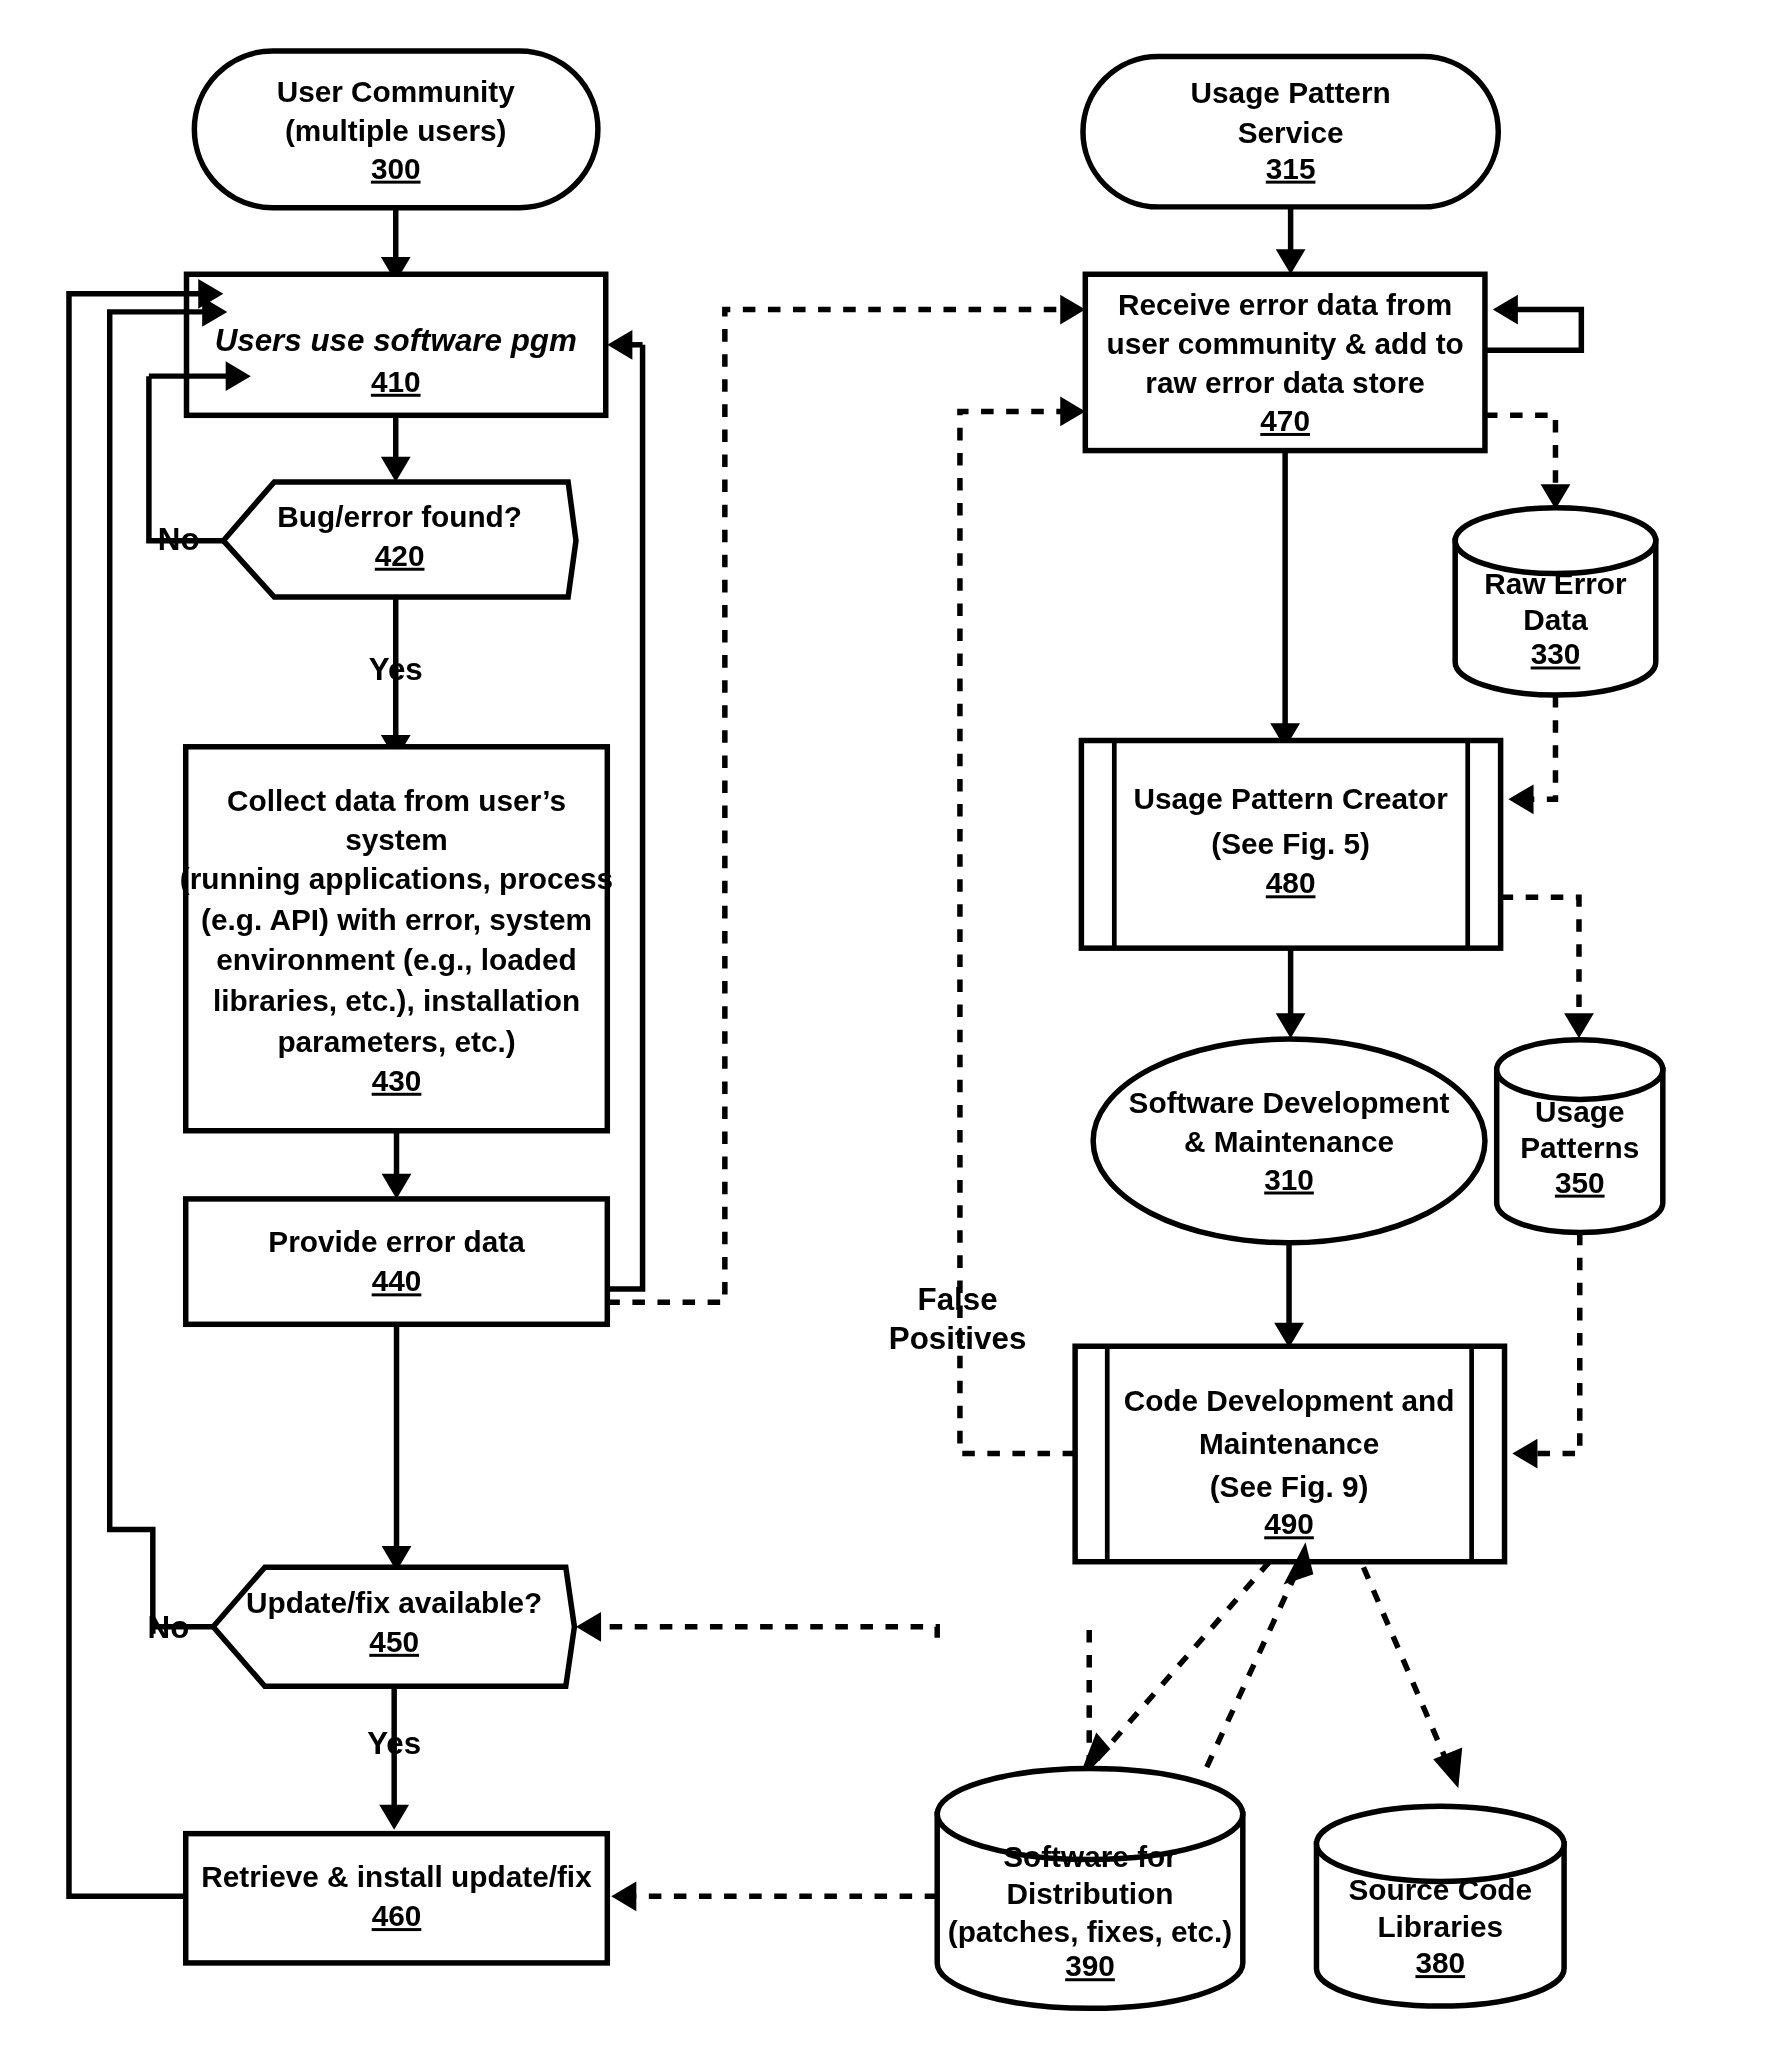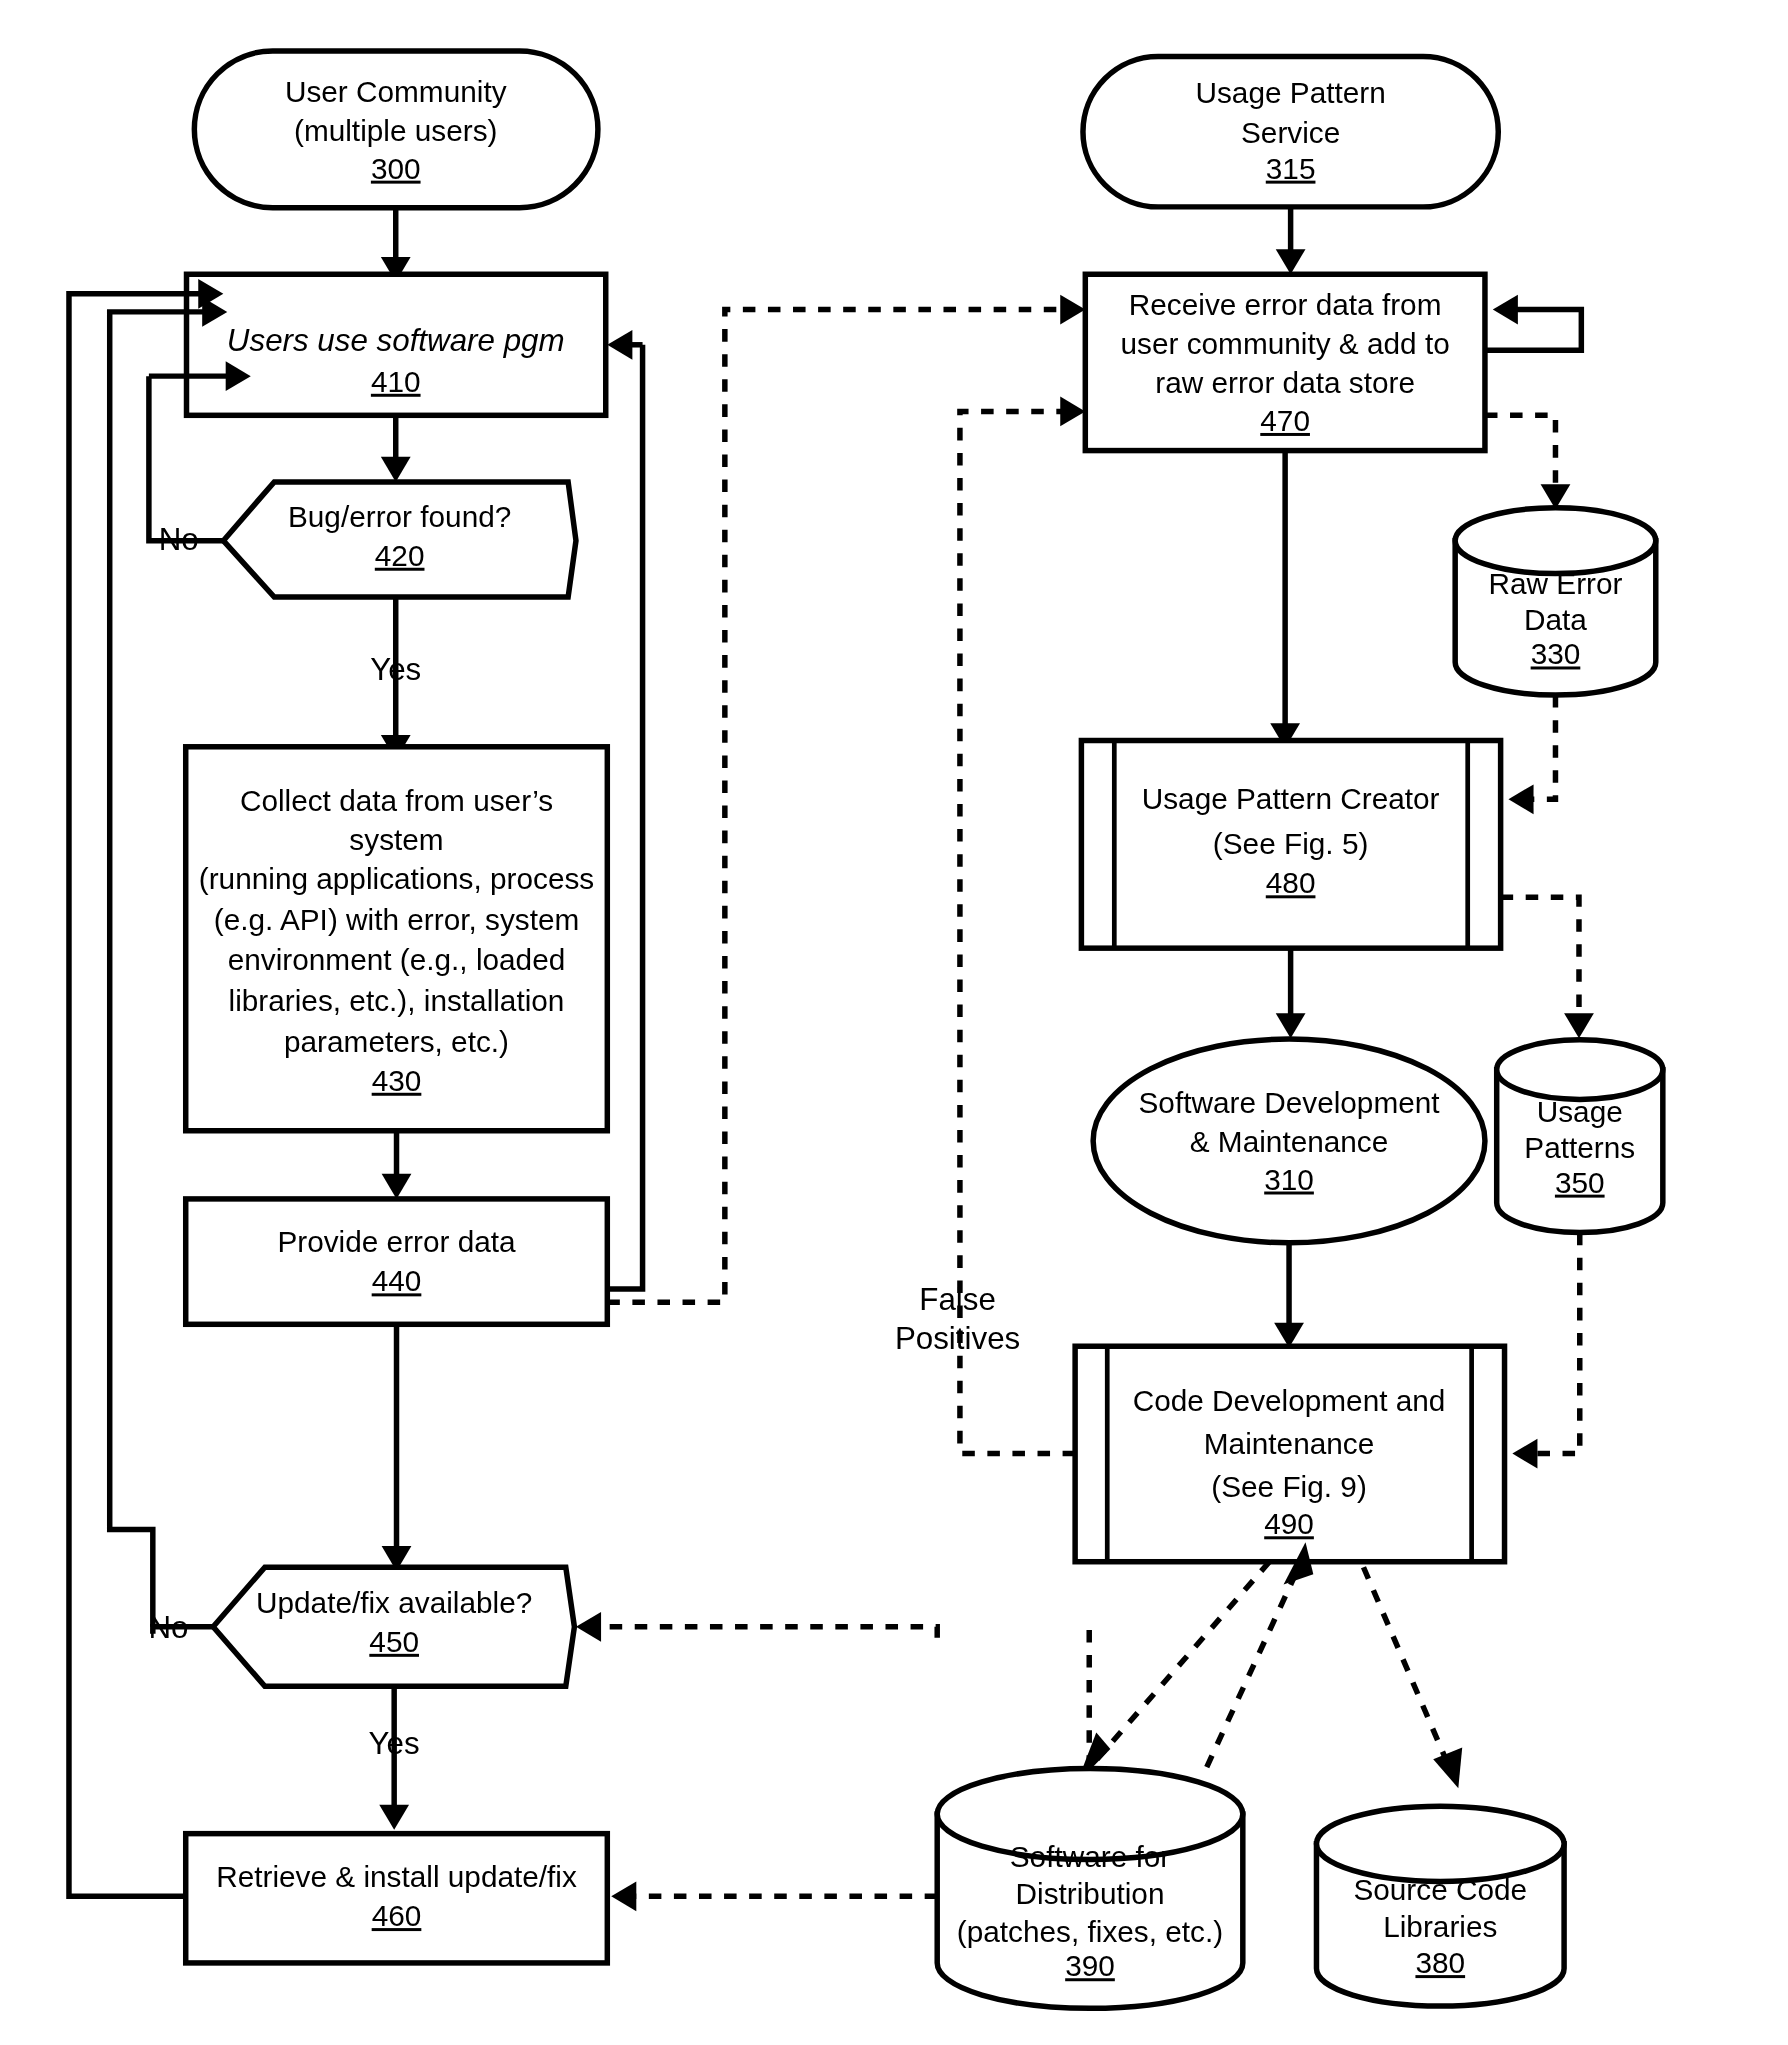--- a/index.html
+++ b/index.html
@@ -10,20 +10,21 @@
   body {
     width: 1789px;
     height: 2046px;
     font-family: "Liberation Sans", sans-serif;
     overflow: hidden;
   }
   #figure-root {
     position: relative;
     width: 1789px;
     height: 1708px;
+    font-weight: bold;
   }
   svg#flowchart {
     display: block;
     width: 1789px;
     height: 2046px;
   }
   .shape {
     fill: #ffffff;
     stroke: #000000;
     stroke-width: 7;

